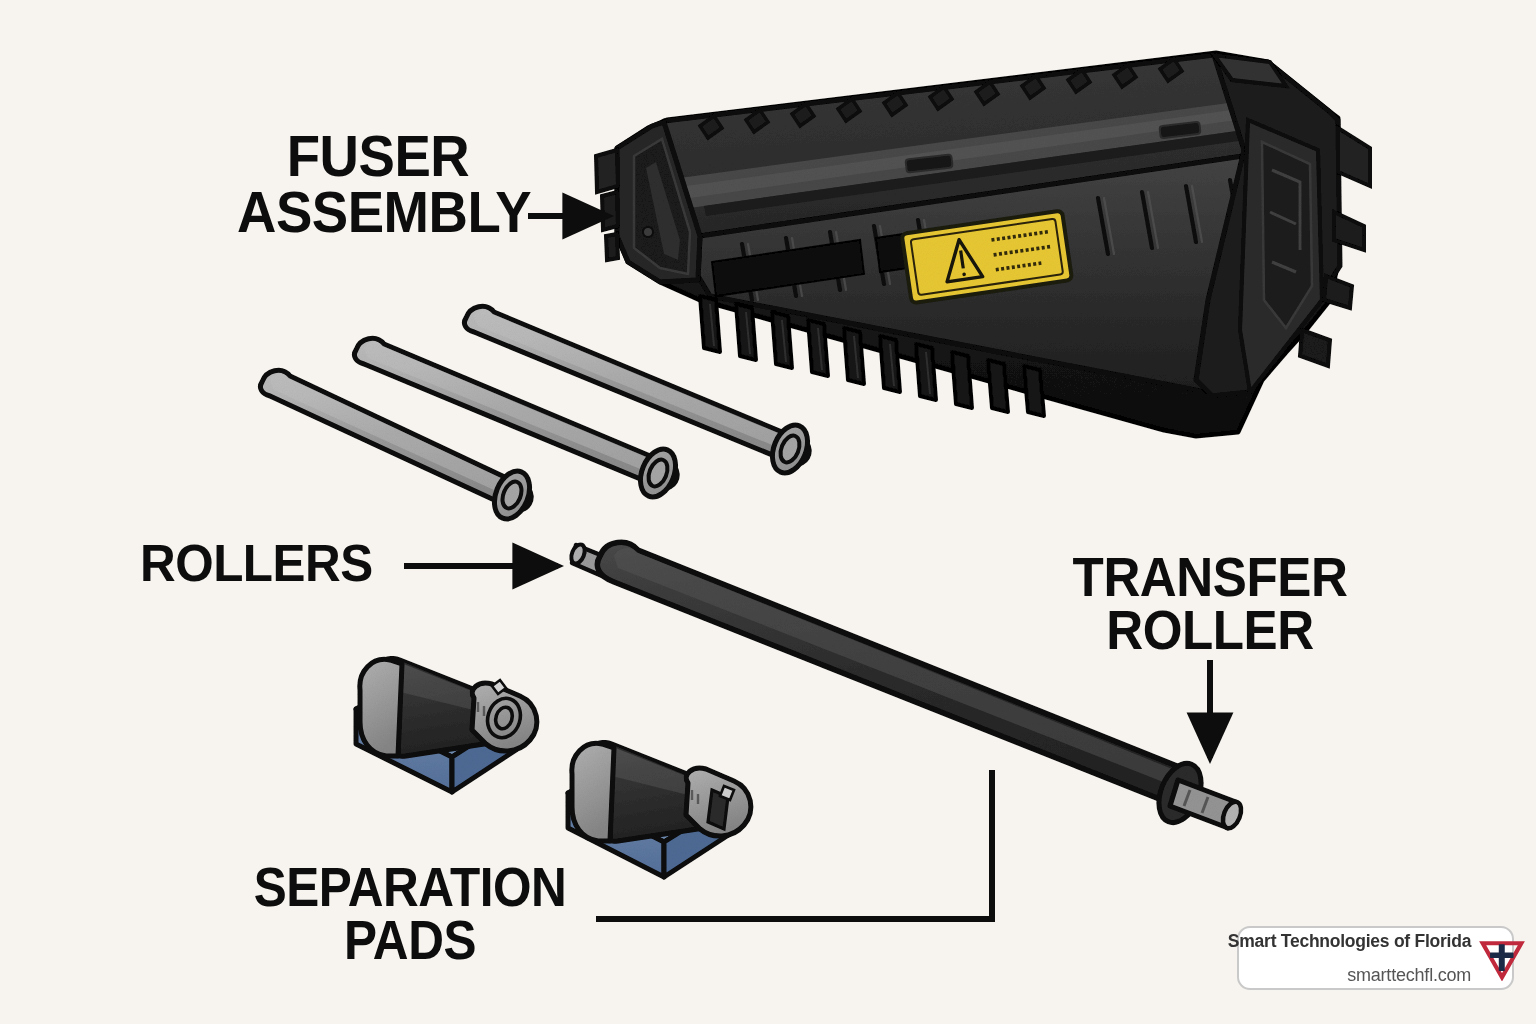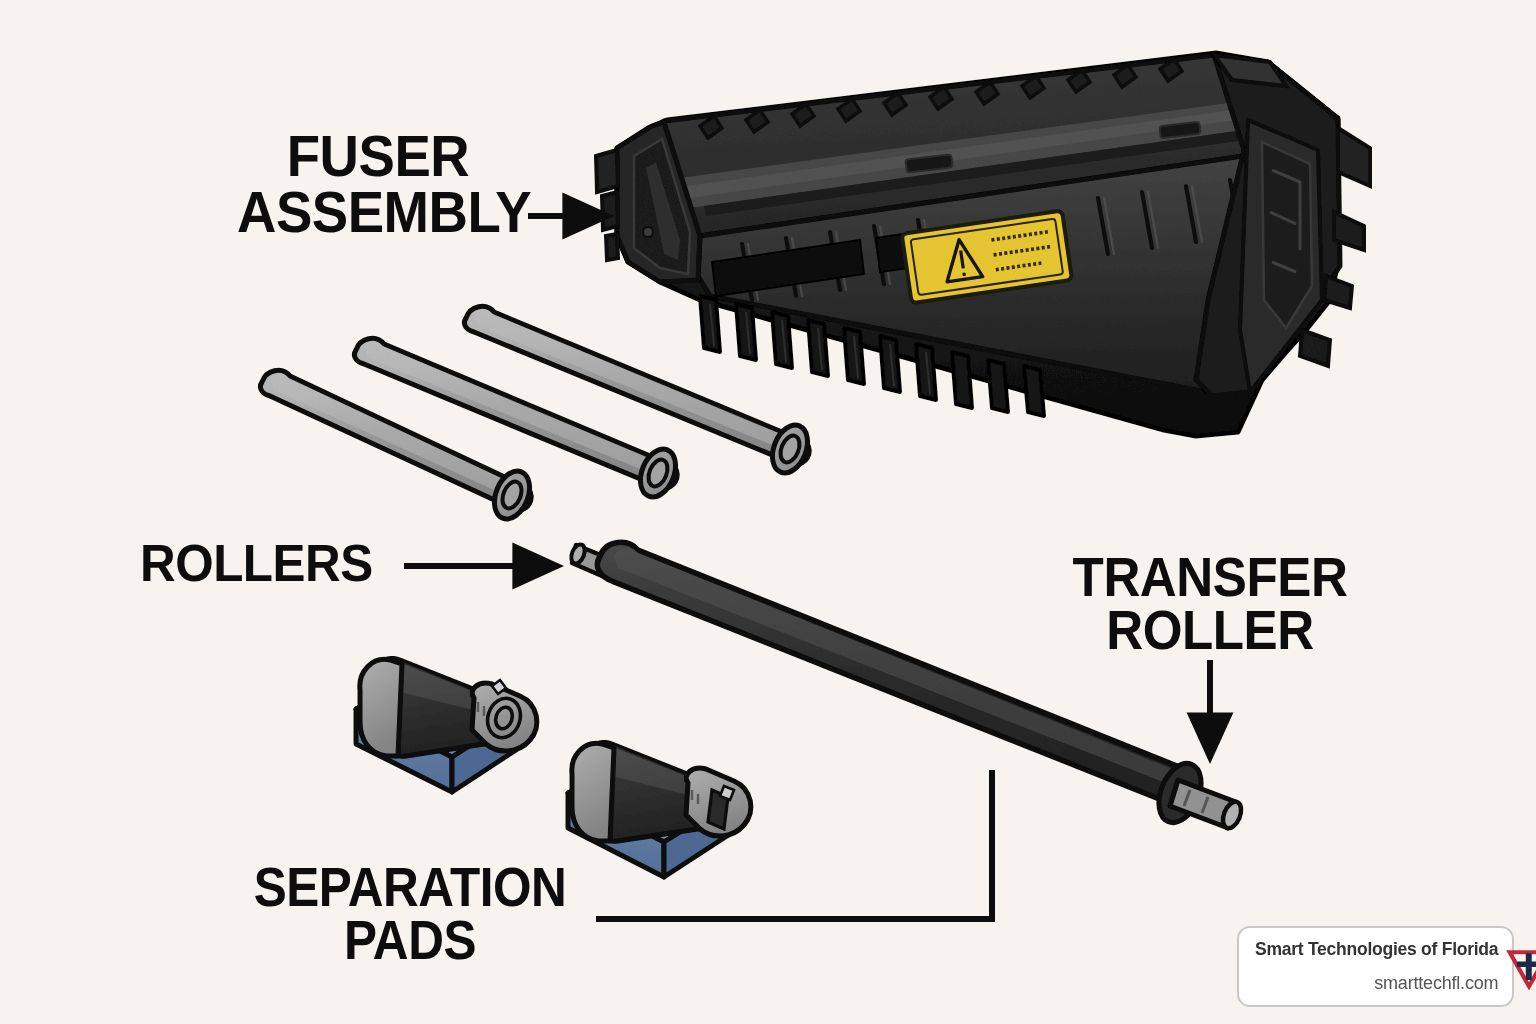--- a/index.html
+++ b/index.html
@@ -28,23 +28,23 @@
                transform:scaleX(0.94);transform-origin:50% 0;}
   #label-rollers{left:140px;top:539px;width:260px;font-size:52px;text-align:left;
                  transform:scaleX(0.95);transform-origin:0 0;}
   #label-transfer{left:1060px;top:551px;width:300px;font-size:55px;text-align:center;
                   transform:scaleX(0.93);transform-origin:50% 0;}
   #label-separation{left:230px;top:861px;width:360px;font-size:55px;text-align:center;
                     transform:scaleX(0.90);transform-origin:50% 0;}
 
   
   #brand-badge{
-    position:absolute;left:1237px;top:926px;width:277px;height:81px;
+    position:absolute;left:1237px;top:926px;width:277px;height:64px;
     background:#ffffff;border:2px solid #c9c9c9;border-radius:13px;
-    display:flex;align-items:center;justify-content:flex-start;
+    display:flex;align-items:center;justify-content:center;
     box-sizing:border-box;padding:0 14px 0 16px;gap:8px;
   }
   #brand-text{display:flex;flex-direction:column;align-items:flex-end;flex:1;}
   #brand-name{font-size:17.5px;font-weight:700;color:#333333;letter-spacing:-0.25px;white-space:nowrap;}
   #brand-site{font-size:18px;font-weight:400;color:#555555;letter-spacing:-0.2px;white-space:nowrap;margin-top:13px;}
   #brand-logo{width:46px;height:46px;flex:0 0 46px;}
 </style>
 </head>
 <body style="background: rgb(247, 244, 239);">
 

